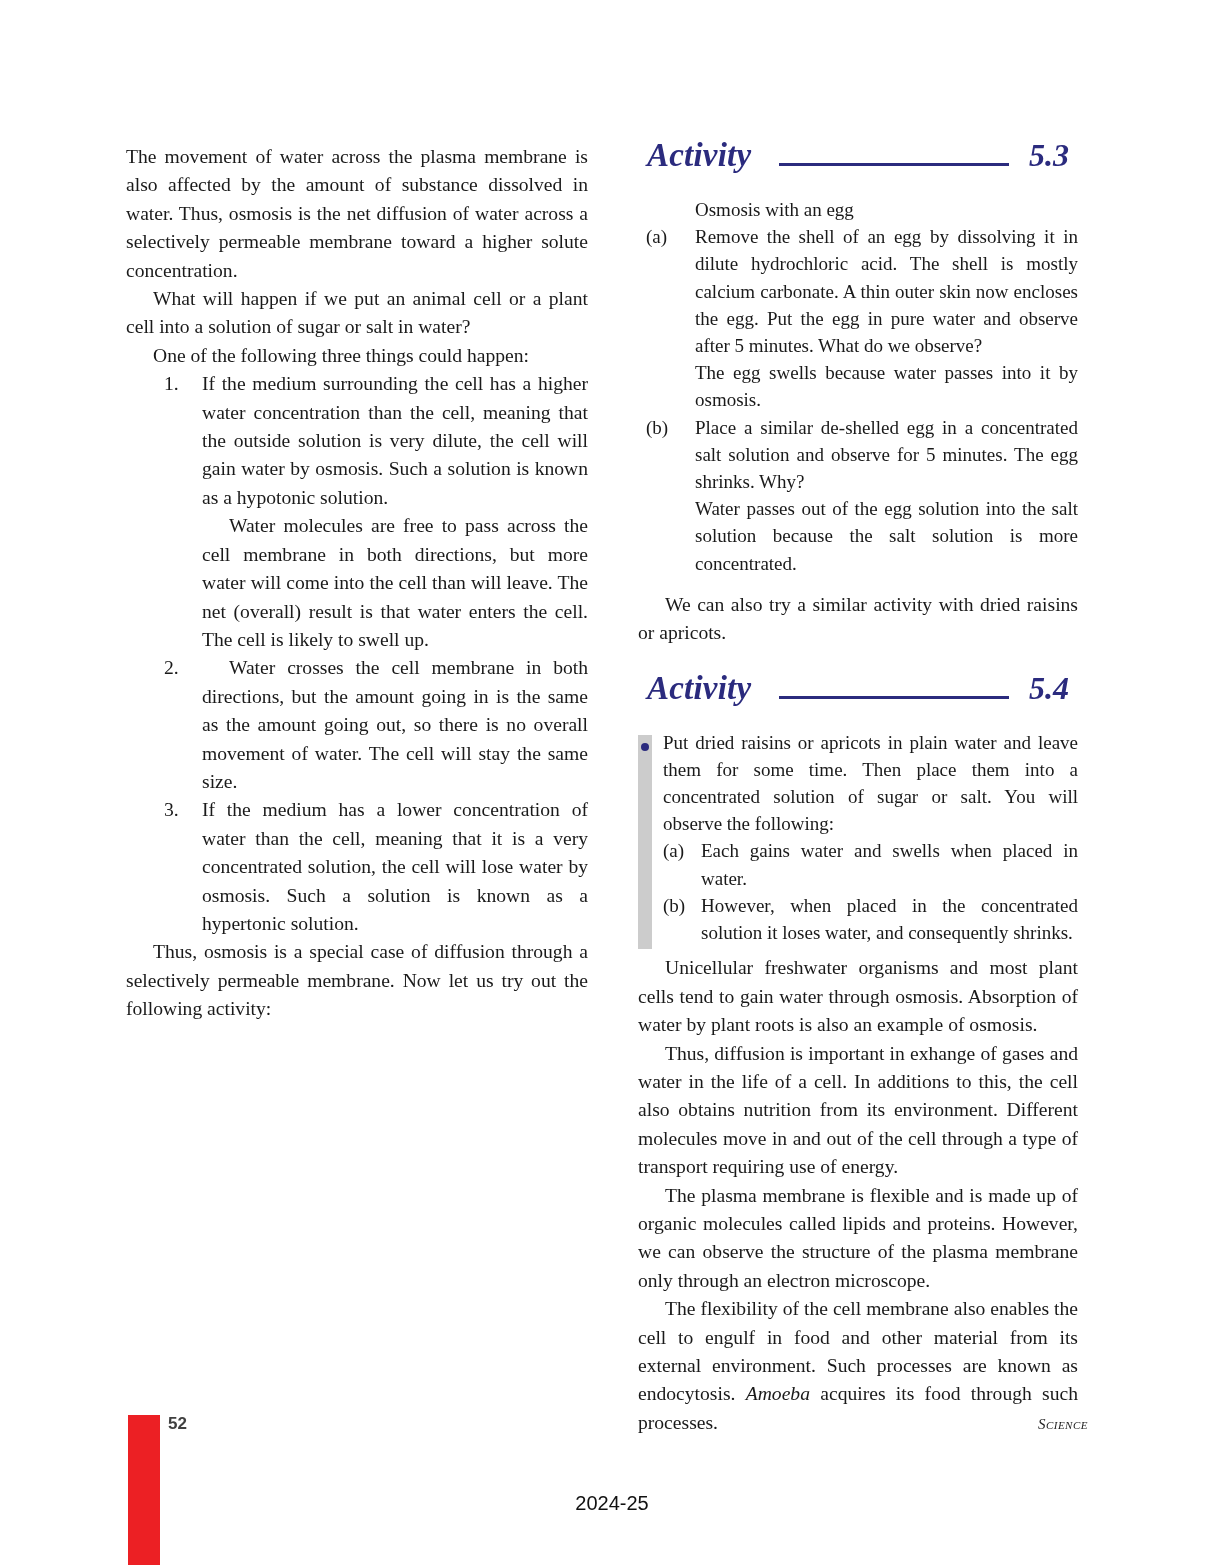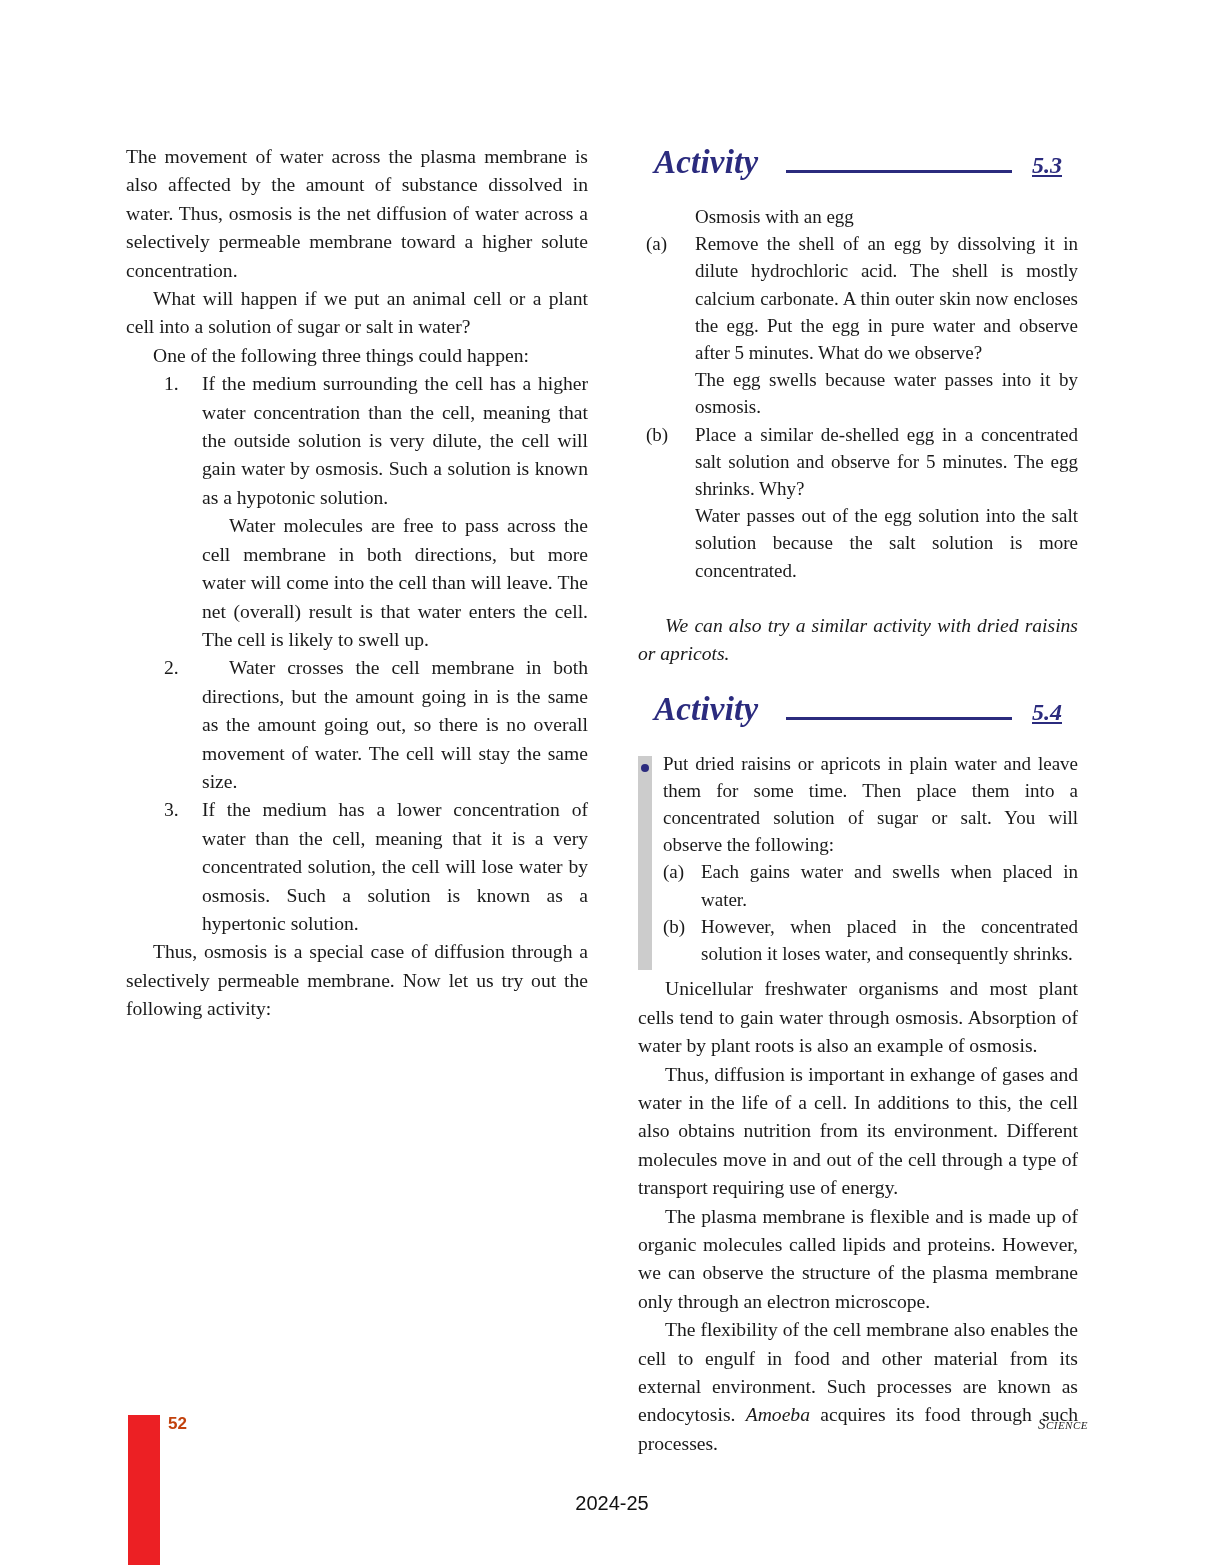--- a/index.html
+++ b/index.html
@@ -57,43 +57,42 @@
     font-size: 19.6px;
     line-height: 28.4px;
   }
   .numlist > li p { text-align: justify; }
 
   
   .activity-head {
     display: flex;
     align-items: baseline;
     color: #2b2b7e;
-    margin: 16px;
+    margin: 9px;
     white-space: nowrap;
     gap: 14px;
   }
   .activity-word {
     font-size: 33px;
     font-style: italic;
     font-weight: bold;
     letter-spacing: 0.2px;
   }
   .activity-rule {
     flex: 1 1 auto;
     height: 3px;
     background: #2b2b7e;
     margin: 0 6px 6px 14px;
     position: relative;
     top: 0;
   }
   .activity-num {
-    font-size: 24px;
+    font-size: 32px;
     font-style: italic;
     font-weight: bold;
-    text-decoration: underline;
   }
 
   
   .act-body {
     position: relative;
     margin-top: 22px;
   }
   .act-body p,
   .act-body .act-item p {
     font-size: 19px;
@@ -166,21 +165,21 @@
     height: 150px;
     background: #ec2024;
   }
   .page-num {
     position: absolute;
     left: 168px;
     top: 1414px;
     font-size: 17px;
     font-weight: bold;
     font-family: "Liberation Sans", "DejaVu Sans", sans-serif;
-    color: #c2410c;
+    color: #404040;
   }
   .book-name {
     position: absolute;
     right: 136px;
     top: 1416px;
     font-size: 15px;
     font-style: italic;
     font-variant: small-caps;
     letter-spacing: 0.5px;
     color: #222;
@@ -243,21 +242,21 @@
         <p class="plain">The egg swells because water passes into it by osmosis.</p>
       </div>
 
       <div class="act-item">
         <span class="lbl">(b)</span>
         <p>Place a similar de-shelled egg in a concentrated salt solution and observe for 5 minutes. The egg shrinks. Why?</p>
         <p class="plain">Water passes out of the egg solution into the salt solution because the salt solution is more concentrated.</p>
       </div>
     </div>
 
-    <p class="indent" style="margin-top:28px;font-style:italic;">We can also try a similar activity with dried raisins or apricots.</p>
+    <p class="indent" style="margin-top:14px;">We can also try a similar activity with dried raisins or apricots.</p>
 
     <div class="activity-head" style="margin-top:22px;">
       <span class="activity-word">Activity</span>
       <span class="activity-rule"></span>
       <span class="activity-num">5.4</span>
     </div>
 
     <div class="act-body bar-wrap">
       <div class="gray-bar"></div>
       <div class="blue-bullet"></div>

